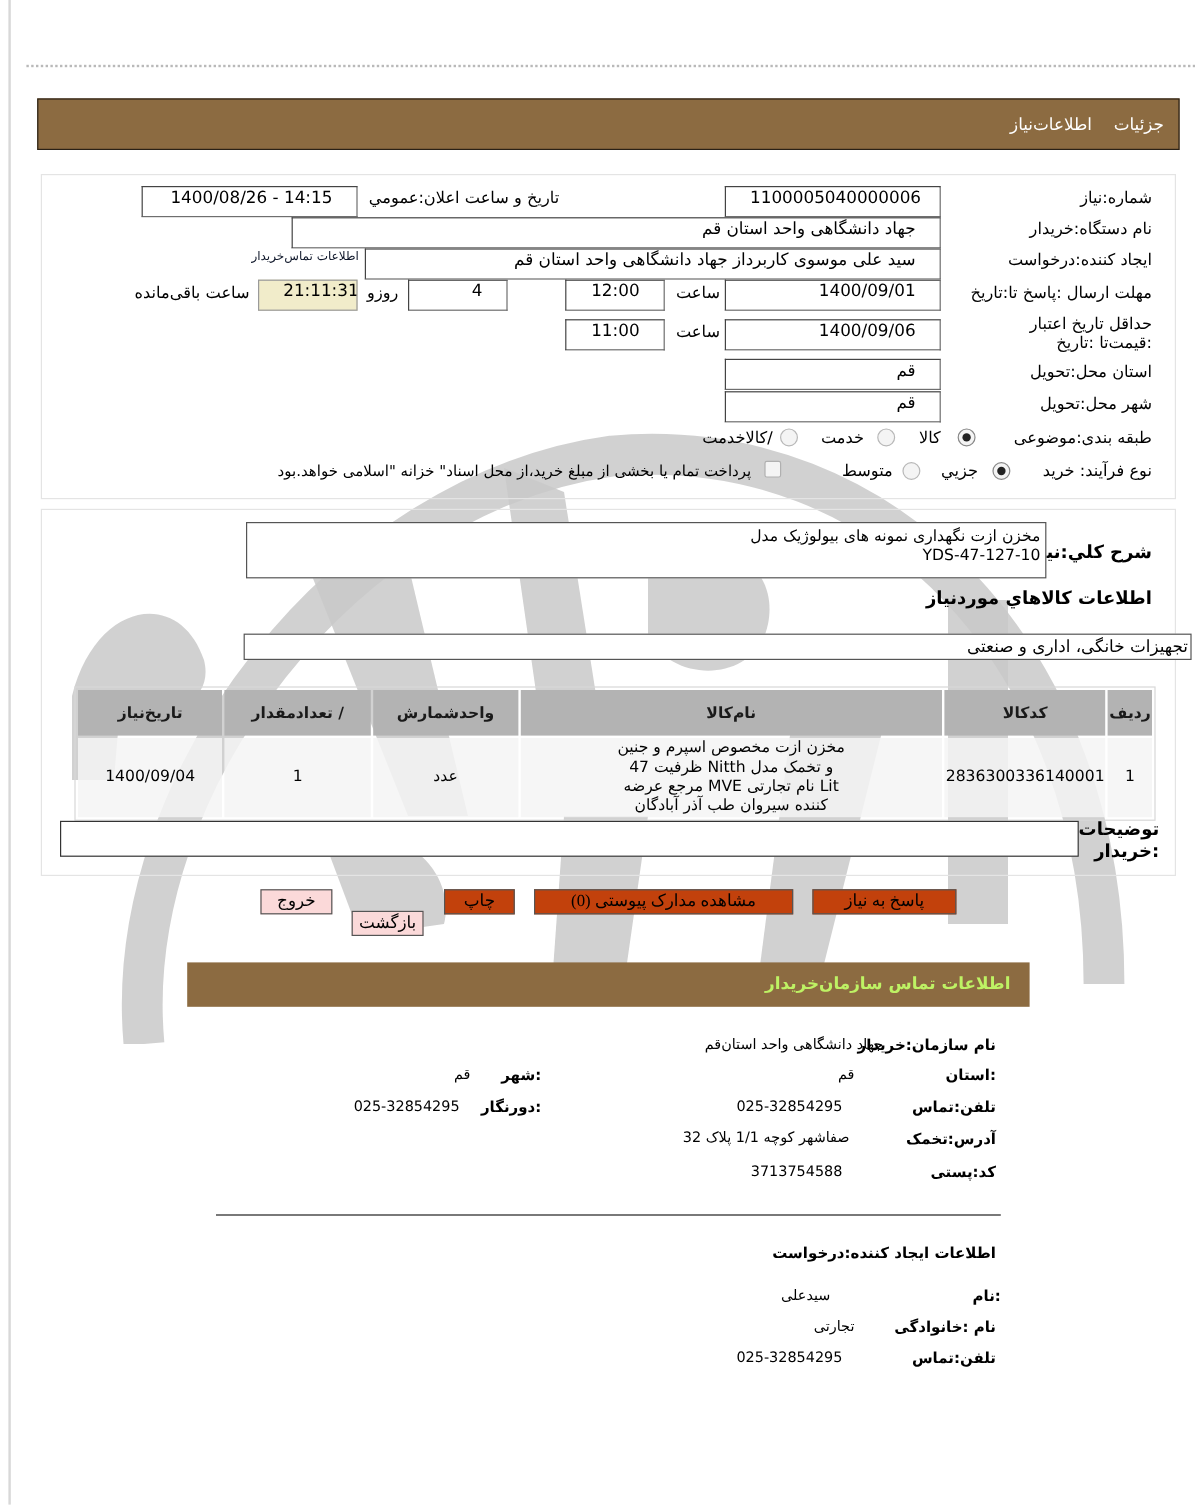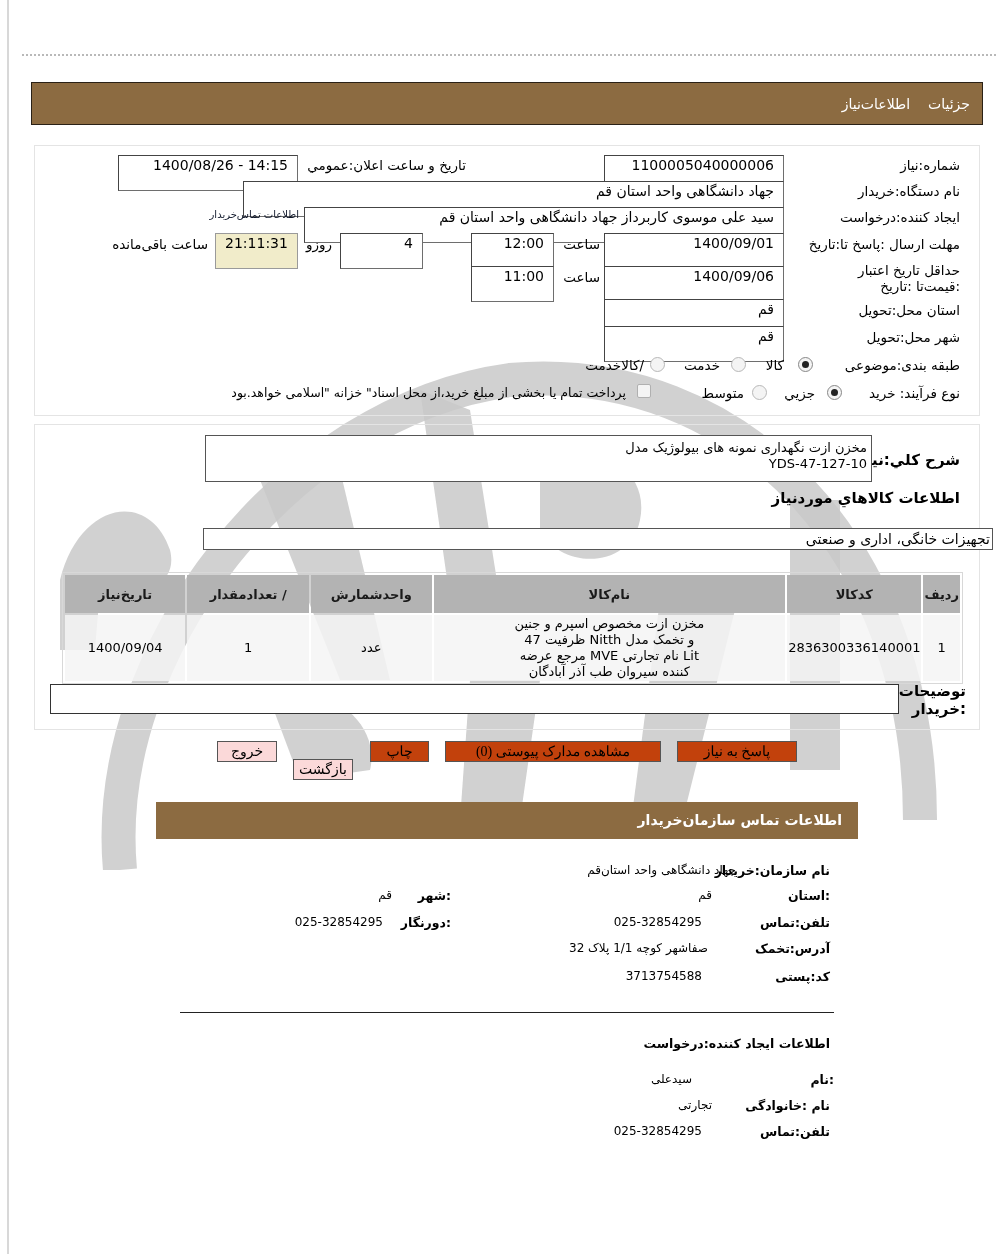--- a/index.html
+++ b/index.html
@@ -22,22 +22,22 @@
   }
   .tabbar span { margin-left: 18px; }
 
   .panel { position: absolute; border: 1px solid #e4e4e4; background: transparent; z-index: 1; }
   .panel1 { left: 34px; top: 145px; width: 946px; height: 271px; }
   .panel2 { left: 34px; top: 424px; width: 946px; height: 306px; }
 
   .abs { position: absolute; z-index: 3; }
   .lbl { font-size: 13.5px; white-space: nowrap; }
   .field {
-    position: absolute; z-index: 3; height: 36px; border: 1px solid #6e6e6e; border-top-color:#444; border-left-color:#444;
-    background: #fff; font-size: 14px; line-height: 18px; padding: 0 9px; text-align: left; white-space: nowrap; overflow: hidden;
+    position: absolute; z-index: 3; height: 26px; border: 1px solid #6e6e6e; border-top-color:#444; border-left-color:#444;
+    background: #fff; font-size: 14px; line-height: 18px; padding: 0 20px; text-align: left; white-space: nowrap; overflow: hidden;
     font-family: "DejaVu Sans", sans-serif; direction: ltr;
   }
   .field.rtl { direction: rtl; text-align: right; }
   .field.timer { background: #f1ecca; border-color: #9a9a9a; text-align: center; }
   .link { color: #0f172a; font-size: 10px; }
 
   .radio { position: absolute; z-index: 3; width: 15px; height: 15px; border-radius: 50%; border: 1px solid #b8b8b8; background: #f4f4f4; }
   .radio.on::after { content: ""; position: absolute; left: 3px; top: 3px; width: 7px; height: 7px; border-radius: 50%; background: #222; }
   .radio.on { border-color: #888; }
   .checkbox { position: absolute; z-index: 3; width: 14px; height: 14px; border: 1px solid #b0b0b0; background: #f4f4f4; border-radius: 2px; }
@@ -49,21 +49,21 @@
   table.items { position: absolute; z-index: 3; left: 62px; top: 572px; width: 901px; border-collapse: separate; border-spacing: 2px; border: 1px solid #d8d8d8; background: transparent; }
   table.items th { background: #b3b3b3; color: #1a1a1a; font-weight: bold; font-size: 13px; height: 38px; text-align: center; }
   table.items td { background: rgba(245,245,245,0.85); font-size: 13px; text-align: center; height: 66px; line-height: 16px; }
 
   .notes-box { position: absolute; z-index: 3; left: 50px; top: 684px; width: 849px; height: 30px; border: 1px solid #333; background: #fff; }
 
   .btn { position: absolute; z-index: 3; height: 21px; border: 1px solid #555; font-size: 14px; line-height: 19px; text-align: center; font-family: "DejaVu Sans", sans-serif; }
   .btn.green { background: #c2410c; font-family: Liberation Serif, serif; }
   .btn.red { background: #fbd9d9; }
 
-  .section-bar { position: absolute; z-index: 2; left: 156px; top: 802px; width: 702px; height: 37px; background: #8c6b41; color: #ffffff; font-weight: bold; font-size: 14px; line-height: 37px; padding-right: 16px; }
+  .section-bar { position: absolute; z-index: 2; left: 156px; top: 802px; width: 702px; height: 37px; background: #8c6b41; color: #bef264; font-weight: bold; font-size: 14px; line-height: 37px; padding-right: 16px; }
 
   .info { position: absolute; z-index: 3; font-size: 12px; white-space: nowrap; }
   .info.b { font-weight: bold; font-size: 12.5px; }
   .hr { position: absolute; z-index: 3; left: 180px; top: 1012px; width: 654px; height: 1px; background: #222; }
 </style>
 </head>
 <body>
 
 <div class="left-rule"></div>
 <div class="dotted-rule"></div>

